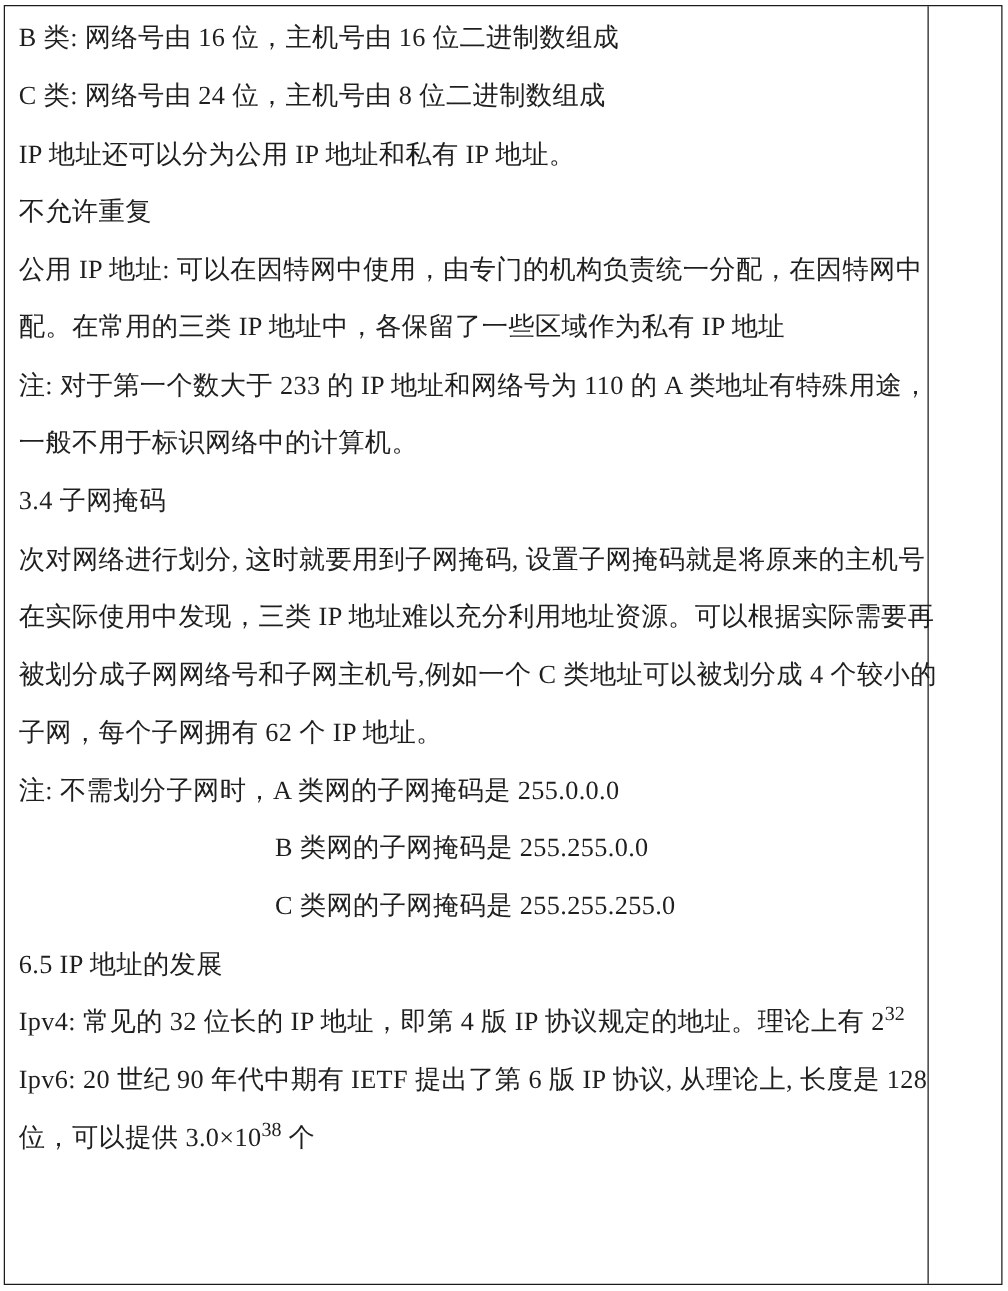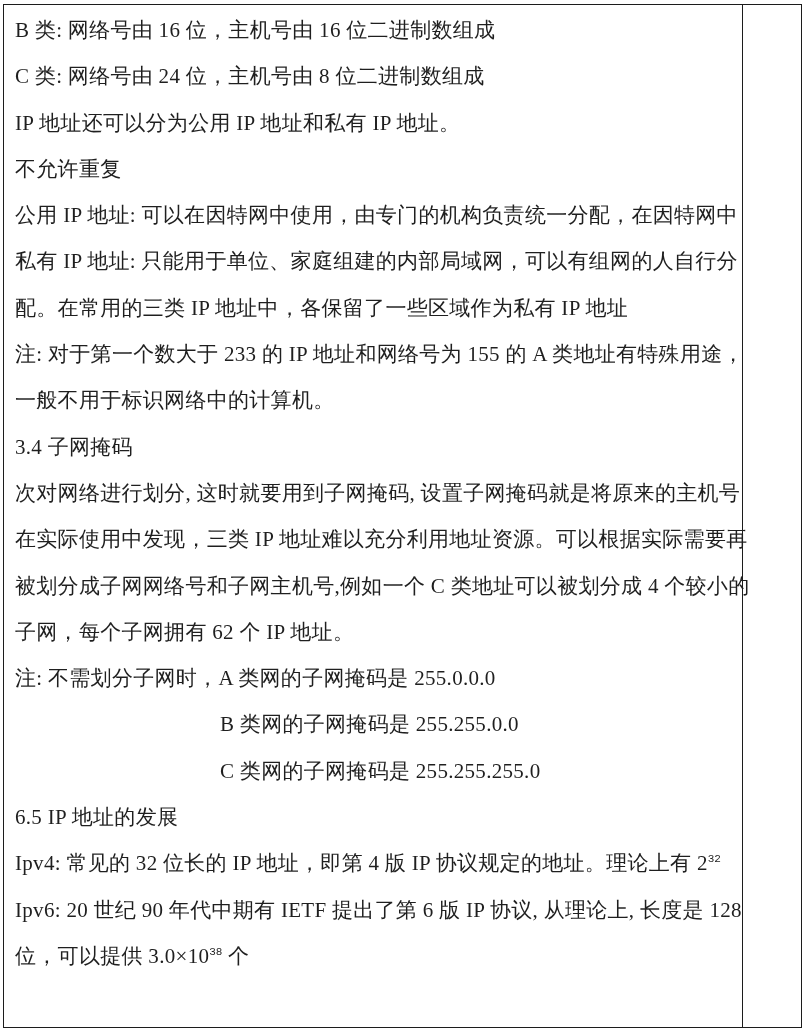--- a/index.html
+++ b/index.html
@@ -40,42 +40,40 @@
     height: 46.3px;
     line-height: 46.3px;
     font-size: 21px;
     letter-spacing: 0.3px;
     white-space: nowrap;
   }
   .text-line.indented {
     padding-left: 205px;
   }
   .text-line sup {
-    font-size: 11px;
+    font-size: 16px;
     line-height: 0;
     vertical-align: super;
     letter-spacing: 0;
-    font-family: Liberation Mono, monospace;
   }
 </style>
 </head>
 <body>
 
 <div class="page">
   <div class="content-table">
     <div class="main-text-cell">
       <div>
           <div class="text-line"><span>B 类: 网络号由 16 位，主机号由 16 位二进制数组成</span></div>
           <div class="text-line"><span>C 类: 网络号由 24 位，主机号由 8 位二进制数组成</span></div>
           <div class="text-line"><span>IP 地址还可以分为公用 IP 地址和私有 IP 地址。</span></div>
           <div class="text-line"><span>不允许重复</span></div>
           <div class="text-line"><span>公用 IP 地址: 可以在因特网中使用，由专门的机构负责统一分配，在因特网中</span></div>
-          <div class="text-line"><span>私有 IP 地址: 只能用于单位、家庭组建的内部局域网，可以有组网的人自行分</span></div>
           <div class="text-line"><span>配。在常用的三类 IP 地址中，各保留了一些区域作为私有 IP 地址</span></div>
-          <div class="text-line"><span>注: 对于第一个数大于 233 的 IP 地址和网络号为 155 的 A 类地址有特殊用途，</span></div>
+          <div class="text-line"><span>注: 对于第一个数大于 233 的 IP 地址和网络号为 110 的 A 类地址有特殊用途，</span></div>
           <div class="text-line"><span>一般不用于标识网络中的计算机。</span></div>
           <div class="text-line"><span>3.4 子网掩码</span></div>
           <div class="text-line"><span>次对网络进行划分, 这时就要用到子网掩码, 设置子网掩码就是将原来的主机号</span></div>
           <div class="text-line"><span>在实际使用中发现，三类 IP 地址难以充分利用地址资源。可以根据实际需要再</span></div>
           <div class="text-line"><span>被划分成子网网络号和子网主机号,例如一个 C 类地址可以被划分成 4 个较小的</span></div>
           <div class="text-line"><span>子网，每个子网拥有 62 个 IP 地址。</span></div>
           <div class="text-line"><span>注: 不需划分子网时，A 类网的子网掩码是 255.0.0.0</span></div>
           <div class="text-line indented"><span>B 类网的子网掩码是 255.255.0.0</span></div>
           <div class="text-line indented"><span>C 类网的子网掩码是 255.255.255.0</span></div>
           <div class="text-line"><span>6.5 IP 地址的发展</span></div>

